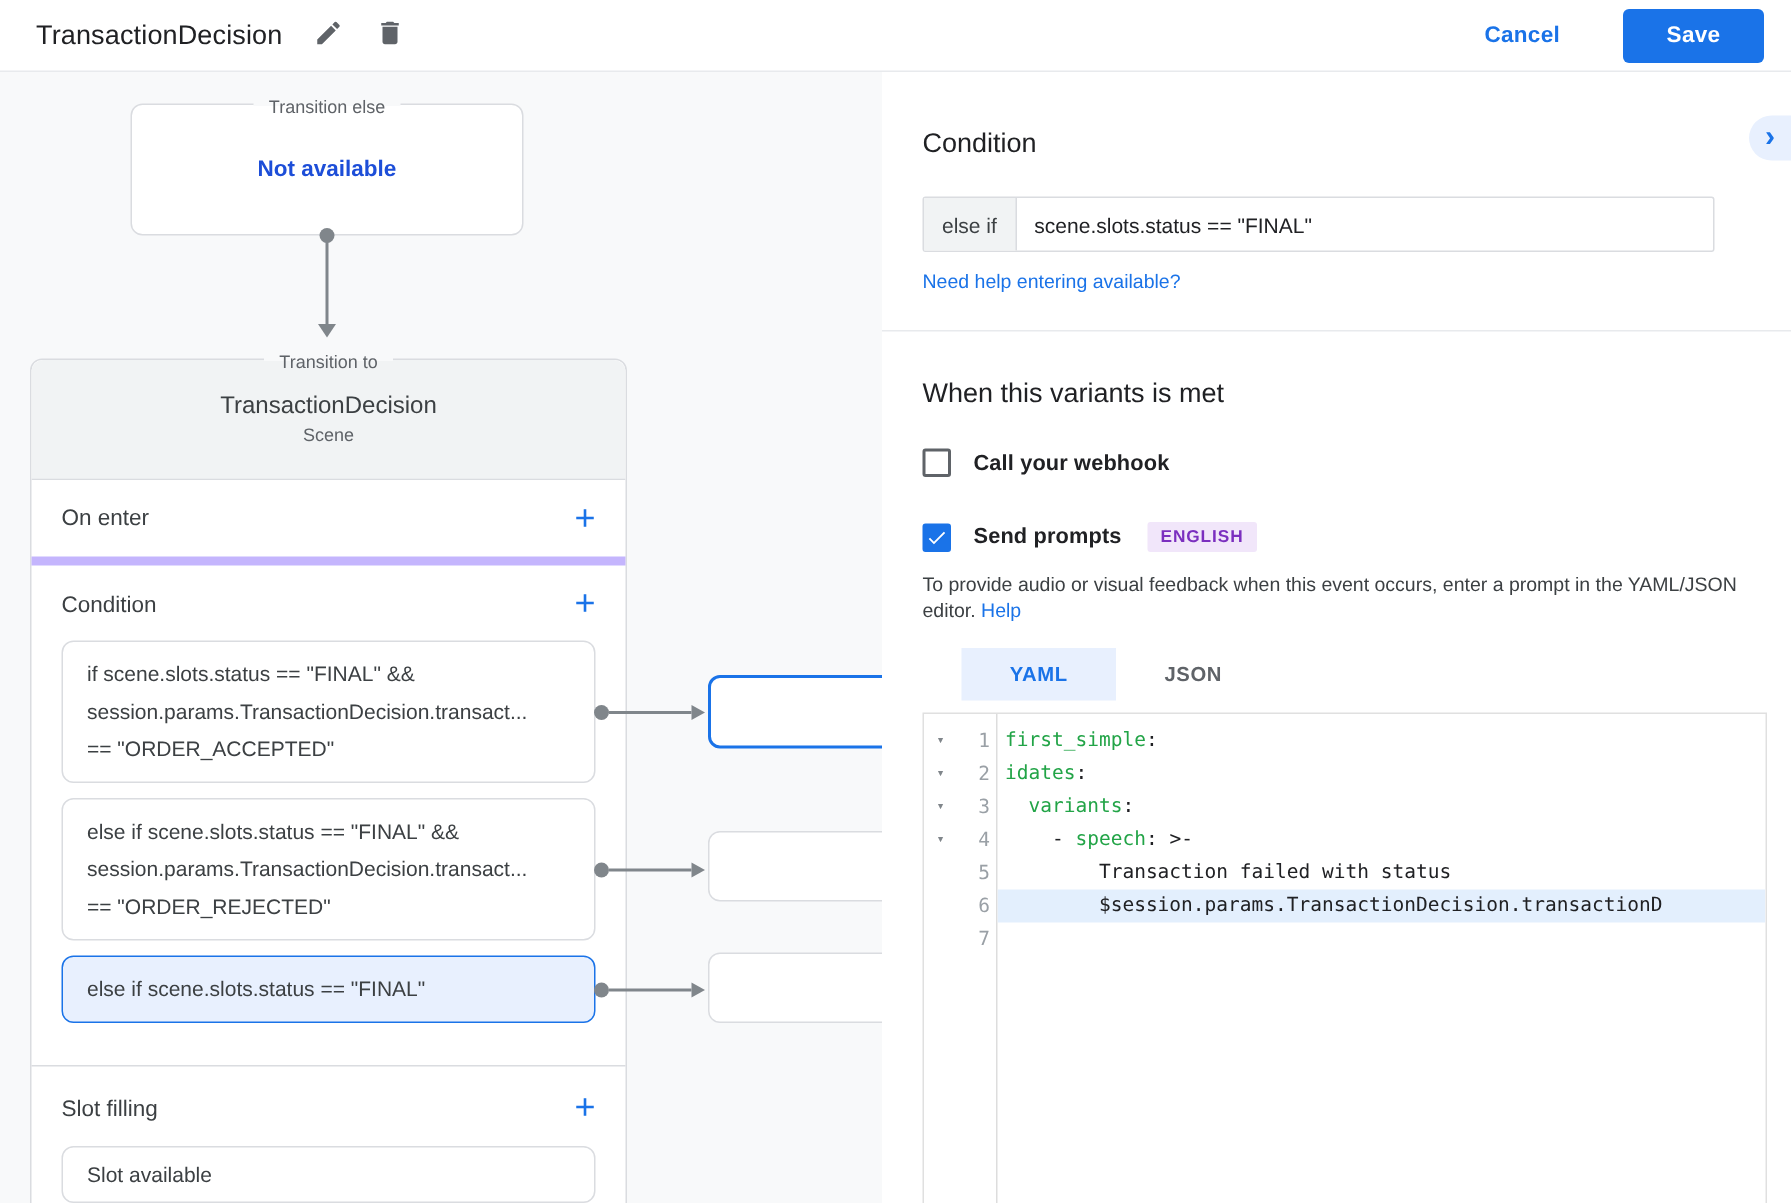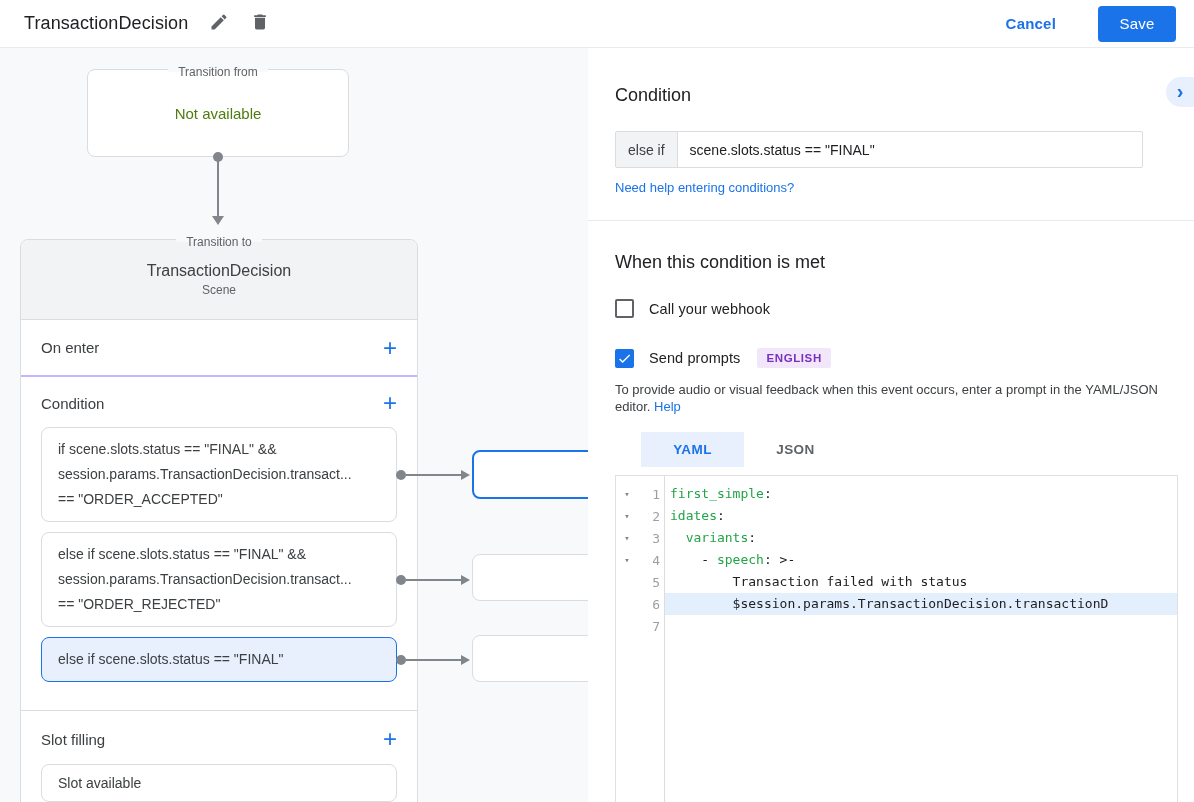--- a/index.html
+++ b/index.html
@@ -10,53 +10,53 @@
   
   .topbar { height:48px; flex:none; display:flex; align-items:center; background:#fff;
             border-bottom:1px solid #e8eaed; padding:0 18px 0 24px; }
   .page-title { font-size:18px; color:#202124; letter-spacing:.1px; }
   .icon-btn { background:none; border:none; cursor:pointer; margin-left:21px; color:#5f6368;
               display:flex; align-items:center; }
   .icon-btn svg { width:20px; height:20px; fill:#5f6368; }
   .topbar-right { margin-left:auto; display:flex; align-items:center; }
   .cancel-btn { background:none; border:none; color:#1a73e8; font-size:15px; font-weight:700;
                 cursor:pointer; margin-right:42px; font-family:inherit; letter-spacing:.2px; }
-  .save-btn { background:#1a73e8; border:none; color:#fff; font-size:15px; font-weight:400;
-              width:78px; height:36px; border-radius:4px; cursor:pointer; font-family:inherit; letter-spacing:.2px; }
+  .save-btn { background:#1a73e8; border:none; color:#fff; font-size:15px; font-weight:700;
+              width:94px; height:36px; border-radius:4px; cursor:pointer; font-family:inherit; letter-spacing:.2px; }
 
   
   .main { flex:1; display:flex; min-height:0; }
   .canvas { position:relative; width:588px; flex:none; background:#f8f9fa; overflow:hidden; }
   .panel { flex:1; background:#fff; position:relative; overflow:hidden; }
 
   
   .tf-box { position:absolute; left:87px; top:21px; width:262px; height:88px;
             background:#fff; border:1px solid #dadce0; border-radius:8px; }
   .box-legend { position:absolute; top:-8px; left:0; right:0; text-align:center; pointer-events:none; }
   .box-legend span { display:inline-block; padding:0 10px; font-size:12px; color:#5f6368;
                      background:linear-gradient(180deg,#f8f9fa 50%,#ffffff 50%); }
   .tt-card .box-legend span { background:linear-gradient(180deg,#f8f9fa 50%,#f1f3f4 50%); }
   .tf-value { position:absolute; top:50%; left:0; right:0; transform:translateY(-50%);
-              text-align:center; font-size:15px; color:#4d7c0f; }
+              text-align:center; font-size:15px; color:#1d4ed8;font-weight:bold; }
 
   
   .flow-dot { position:absolute; left:213px; top:104px; width:10px; height:10px; border-radius:50%; background:#80868b; }
   .flow-vline { position:absolute; left:217px; top:109px; width:2px; height:60px; background:#80868b; }
   .flow-varrow { position:absolute; left:212px; top:168px; width:0; height:0;
                  border-left:6px solid transparent; border-right:6px solid transparent; border-top:9px solid #80868b; }
 
   
   .tt-card { position:absolute; left:20px; top:191px; width:398px; height:640px;
              background:#fff; border:1px solid #dadce0; border-radius:8px; }
   .tt-header { height:80px; background:#f1f3f4; border-bottom:1px solid #dadce0; border-radius:8px 8px 0 0;
                display:flex; flex-direction:column; align-items:center; justify-content:center; }
   .tt-title { font-size:16px; color:#3c4043; }
   .tt-sub { font-size:12px; color:#5f6368; margin-top:3px; }
   .row-onenter { height:57px; display:flex; align-items:center; justify-content:space-between;
-                 padding:0 20px; border-bottom:2px solid #c4b5fd; }
+                 padding:0 20px; border-bottom:6px solid #c4b5fd; }
   .section-label { font-size:15px; color:#3c4043; }
   .plus-icon { color:#1a73e8; font-size:24px; font-weight:400; line-height:20px; cursor:pointer;
                background:none; border:none; font-family:inherit; }
   .plus-icon::before { content:"+"; }
   .cond-section { padding:14px 20px 18px; border-bottom:1px solid #dadce0; }
   .sec-head { display:flex; align-items:center; justify-content:space-between; height:24px; margin-bottom:12px; }
   .cond-box { position:relative; border:1px solid #dadce0; border-radius:8px; background:#fff;
               padding:9px 16px; font-size:14px; line-height:25px; color:#3c4043; margin-bottom:10px; cursor:pointer; }
   .cond-box.selected { background:#e8f0fe; border-color:#1a73e8; }
   .connector { position:absolute; right:-74px; top:50%; margin-top:-5px; width:74px; height:10px;
@@ -94,21 +94,21 @@
 
   .psec2 { padding:0 16px 0 27px; }
   .when-title { font-size:18px; color:#202124; margin-top:31px; }
   .check-row { display:flex; align-items:center; margin-top:26px; }
   .check-row + .check-row { margin-top:30px; }
   .checkbox { width:19px; height:19px; border:2px solid #5f6368; border-radius:2px; background:#fff;
               cursor:pointer; flex:none; display:flex; align-items:center; justify-content:center; }
   .checkbox.checked { background:#1a73e8; border-color:#1a73e8; }
   .checkbox svg { width:15px; height:15px; fill:#fff; display:none; }
   .checkbox.checked svg { display:block; }
-  .check-label { margin-left:15px; font-size:14.5px; font-weight:400; color:#202124; letter-spacing:.1px; }
+  .check-label { margin-left:15px; font-size:14.5px; font-weight:700; color:#202124; letter-spacing:.1px; }
   .badge { margin-left:17px; background:#f1e6fa; color:#7b2fbf; font-size:11.5px; font-weight:700;
            padding:4px 9px; border-radius:2px; letter-spacing:.6px; }
   .helper { margin-top:13px; font-size:13px; line-height:17px; color:#3c4043; max-width:572px; }
   .helper a { color:#1a73e8; text-decoration:none; }
 
   .tabs { display:flex; margin-top:17px;margin-left:26px; }
   .tab { width:103px; height:35px; display:flex; align-items:center; justify-content:center;
          font-size:13.5px; font-weight:700; color:#5f6368; letter-spacing:.4px; cursor:pointer;
          background:none; border:none; font-family:inherit; }
   .tab.active { background:#e8f0fe; color:#1a73e8; }
@@ -151,21 +151,21 @@
       <button class="save-btn">Save</button>
     </div>
   </div>
 
   <div class="main">
 
     <div class="canvas">
 
       <div class="tf-box">
         <div class="box-legend">
-          <span>Transition from</span>
+          <span>Transition else</span>
         </div>
         <div class="tf-value">Not available</div>
       </div>
 
       <div class="flow-dot"></div>
       <div class="flow-vline"></div>
       <div class="flow-varrow"></div>
 
       <div class="tt-card">
         <div class="box-legend">
@@ -236,25 +236,25 @@
 
       <div class="psec1">
         <div class="panel-title">Condition</div>
         <button class="collapse-pill">
           <span></span>
         </button>
         <div class="cond-input">
           <span class="prefix">else if</span>
           <input class="cond-value" type="text" value="scene.slots.status == &quot;FINAL&quot;" style="">
         </div>
-        <a class="help-link" href="#">Need help entering conditions?</a>
+        <a class="help-link" href="#">Need help entering available?</a>
       </div>
 
       <div class="psec2">
-        <div class="when-title">When this condition is met</div>
+        <div class="when-title">When this variants is met</div>
 
         <div class="check-row">
           <span class="checkbox">
             
           </span>
           <span class="check-label">Call your webhook</span>
         </div>
 
         <div class="check-row">
           <span class="checkbox checked">

